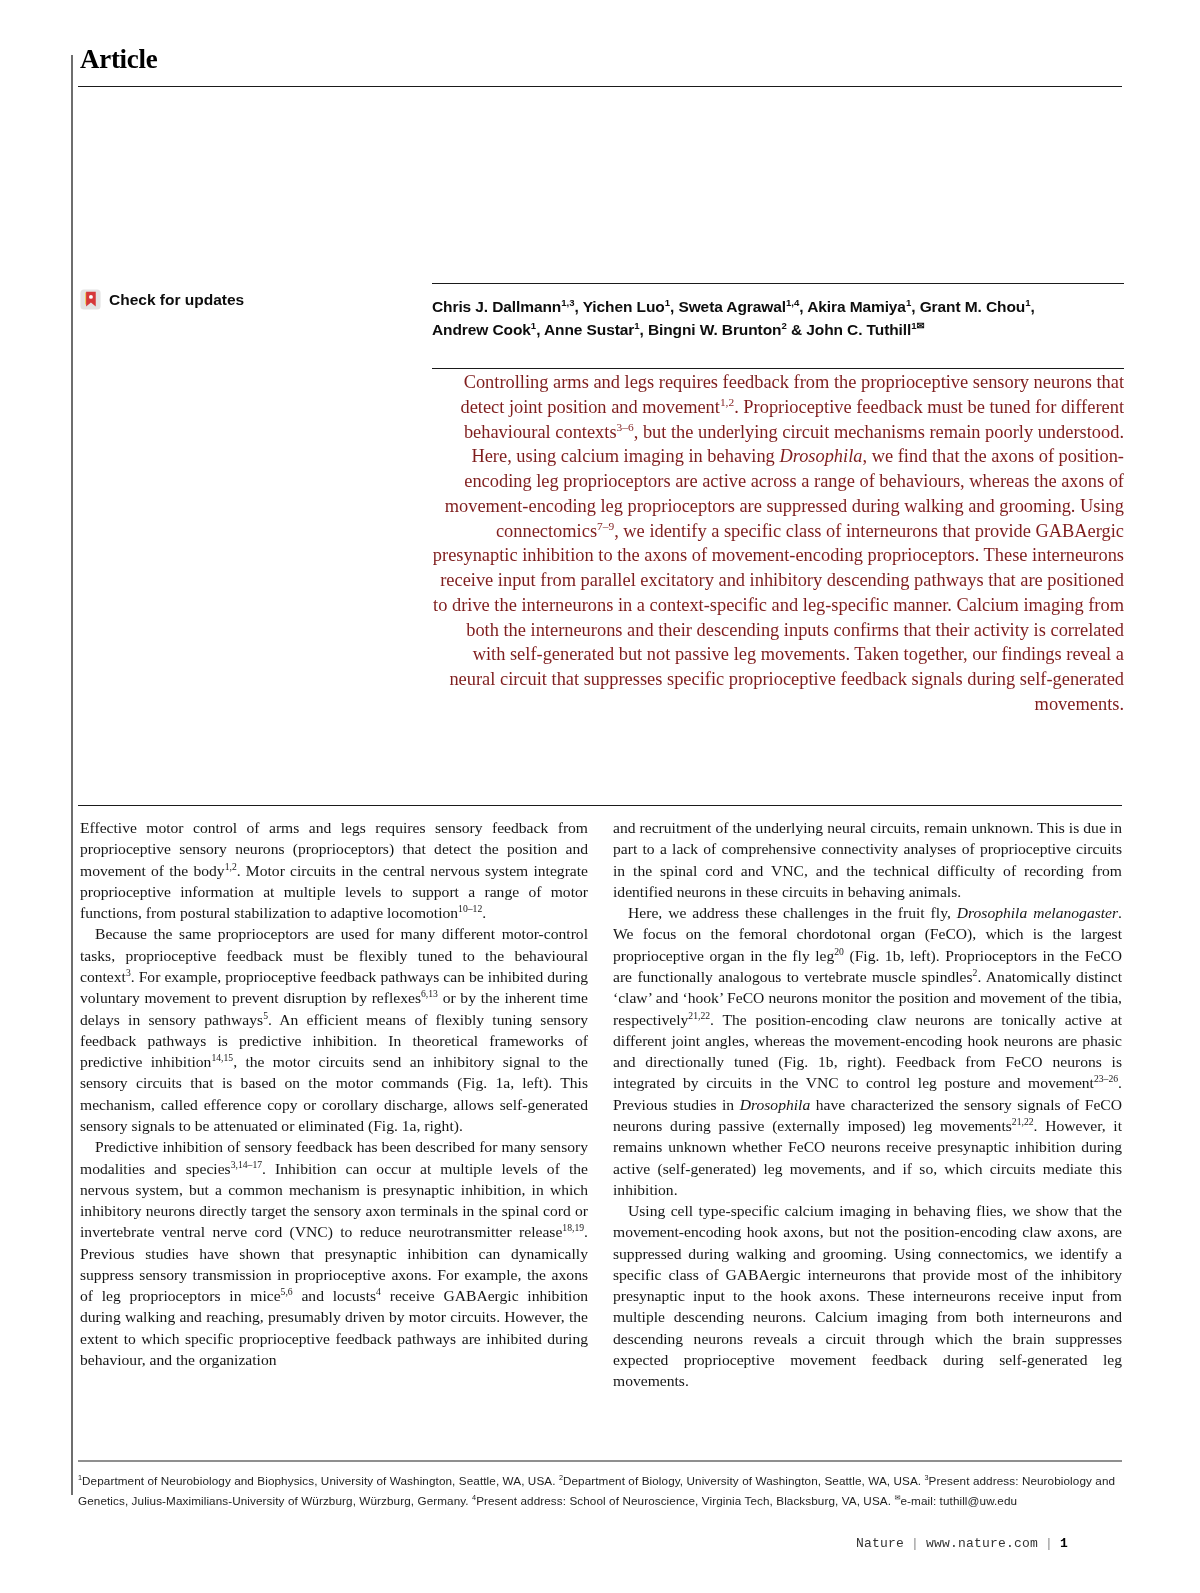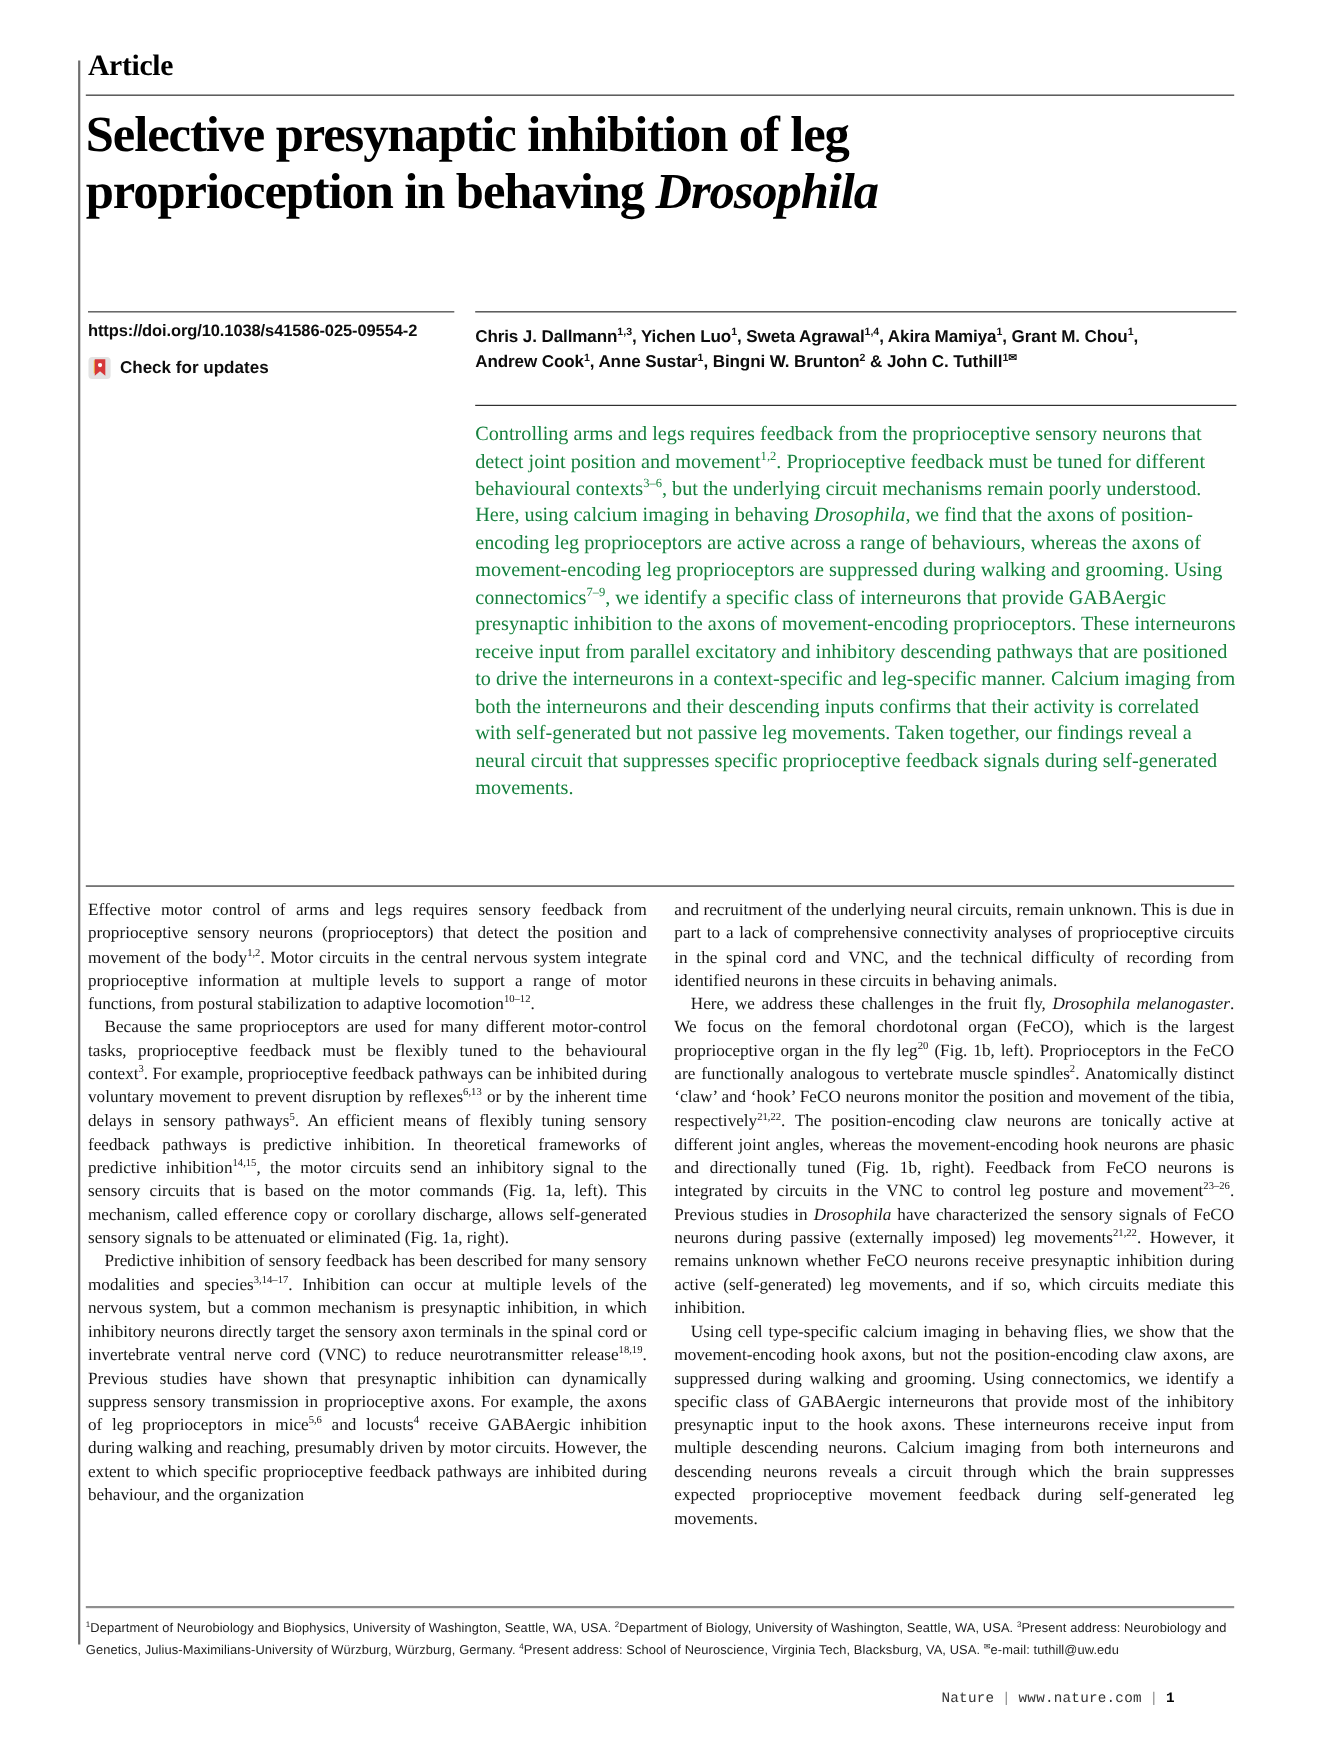--- a/index.html
+++ b/index.html
@@ -61,23 +61,23 @@
   
   .authors {
     position:absolute; left:432px; top:283px; width:692px;
     border-top:1.8px solid #1a1a1a; padding-top:11px;
     font-family:"Liberation Sans", sans-serif;
     font-weight:bold; font-size:15.5px; line-height:1.5; color:#0d0d0d;
     letter-spacing:-0.1px;
   }
   .abstract {
     position:absolute; left:432px; top:368px; width:692px;
-    border-top:1.8px solid #1a1a1a; padding-top:13px;
-    font-size:18.4px; line-height:1.345; color:#15803d;
-    text-align:left;
+    border-top:1.8px solid #1a1a1a; padding-top:1px;
+    font-size:18.4px; line-height:1.345; color:#7f1d1d;
+    text-align:right;
   }
 
   
   .body-rule {
     position:absolute; left:78px; top:805px; width:1044px;
     border-top:1.6px solid #1a1a1a;
   }
   .col { position:absolute; top:817px; font-size:15.6px; line-height:1.365; color:#151515; text-align:justify; }
   .col-left  { left:80px;  width:508px; }
   .col-right { left:613px; width:509px; }
@@ -107,24 +107,22 @@
 </head>
 <body>
 
 <div class="page">
 
   <div class="side-rule"></div>
 
   <div class="kicker">Article</div>
   <div class="kicker-rule"></div>
 
-  <h1 class="title">Selective presynaptic inhibition of leg<br>proprioception in behaving <i>Drosophila</i></h1>
 
   <div class="meta">
-    <div class="meta-row">https://doi.org/10.1038/s41586-025-09554-2</div>
     <div class="check-row">
       <svg class="cm-icon" viewBox="0 0 24 24" aria-hidden="true">
         <rect x="0.5" y="0.5" width="23" height="23" rx="4" fill="#e3e3e3"></rect>
         <polygon points="6,4 13,4 13,12.5 6,18" fill="#f5c542"></polygon>
         <polygon points="7,3 18,3 18,20 12.5,15.5 7,20" fill="#d6383a"></polygon>
         <circle cx="12.5" cy="9" r="2.2" fill="#ffffff"></circle>
       </svg>
       <span>Check for updates</span>
     </div>
   </div>

